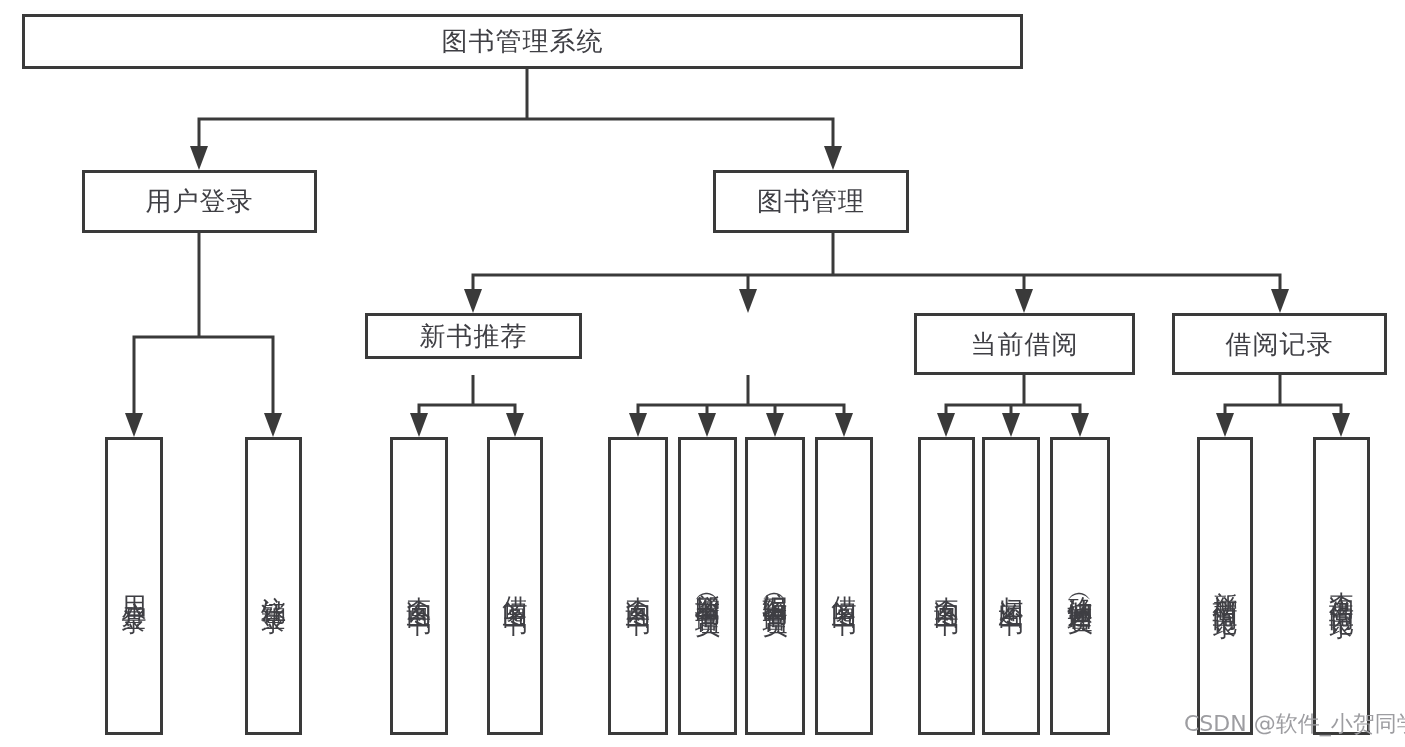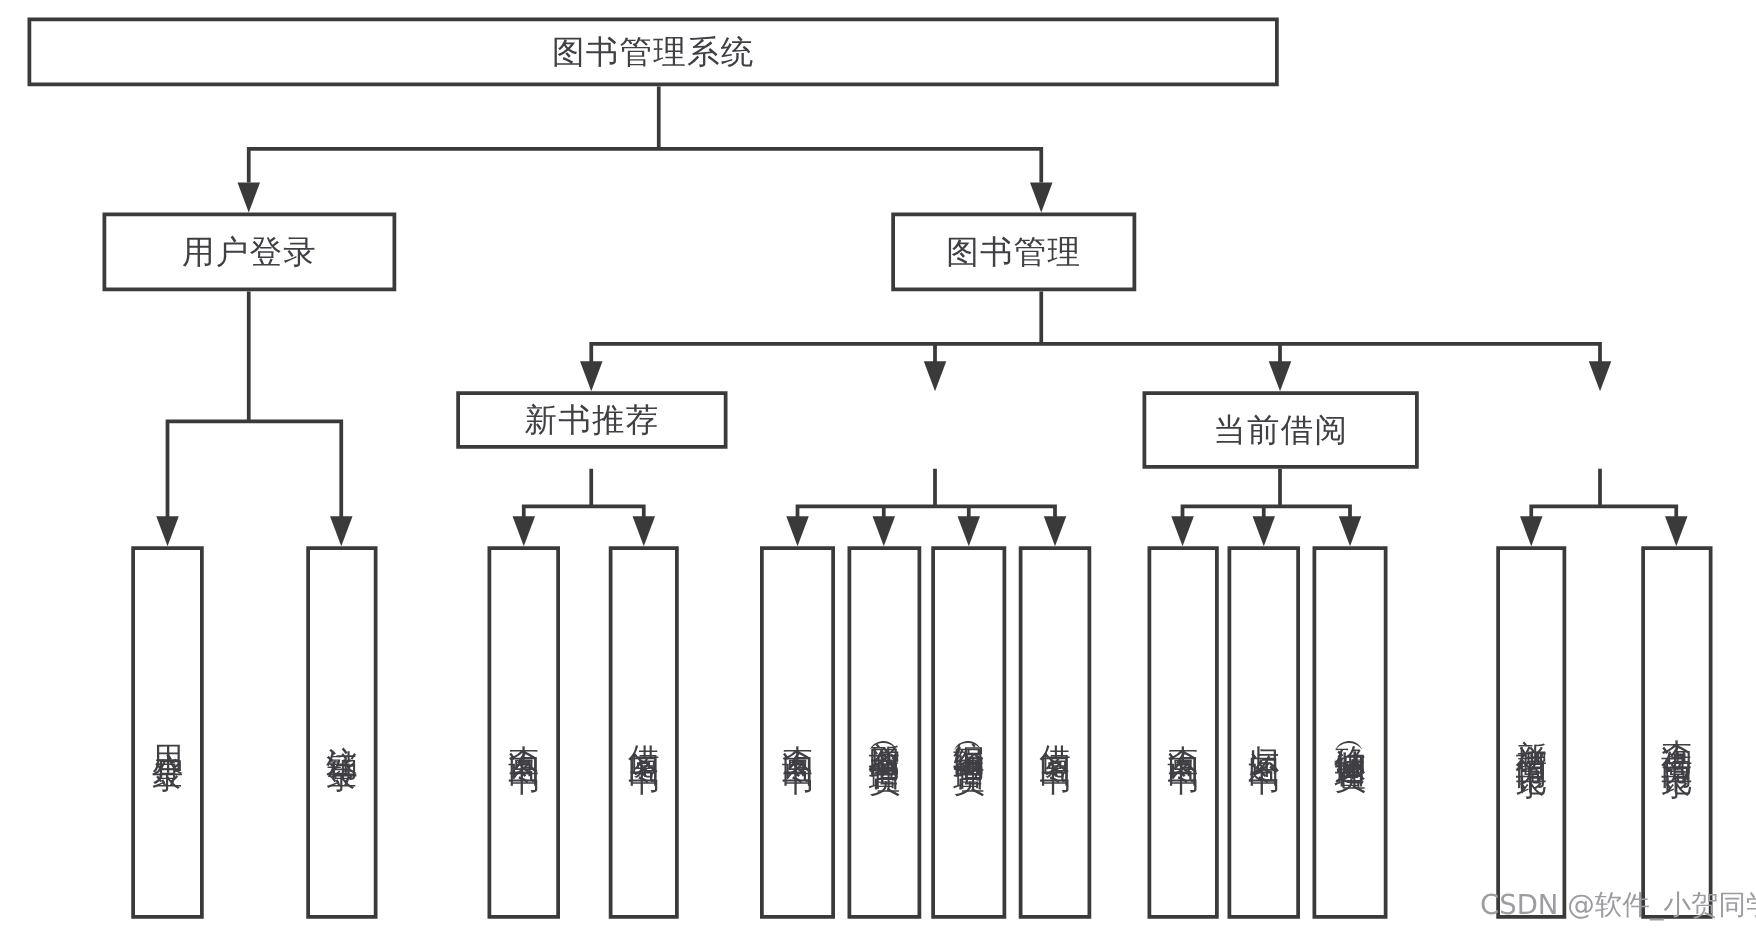--- a/index.html
+++ b/index.html
@@ -106,20 +106,23 @@
   <div class="box h" style="left:713px;top:170px;width:196px;height:63px">
     <span>图书管理</span>
   </div>
 
   <div class="box h" style="left:365px;top:313px;width:217px;height:46px">
     <span>新书推荐</span>
   </div>
   <div class="box h" style="left:914px;top:313px;width:221px;height:62px">
     <span>当前借阅</span>
   </div>
+  <div class="box h" style="left:1172px;top:313px;width:215px;height:62px">
+    <span>借阅记录</span>
+  </div>
 
   <div class="box v" style="left:105px;top:437px;width:58px;height:298px">
     <span class="vlbl">用户登录</span>
   </div>
   <div class="box v" style="left:245px;top:437px;width:57px;height:298px">
     <span class="vlbl">注销登录</span>
   </div>
 
   <div class="box v" style="left:390px;top:437px;width:58px;height:298px">
     <span class="vlbl">查询图书</span>

